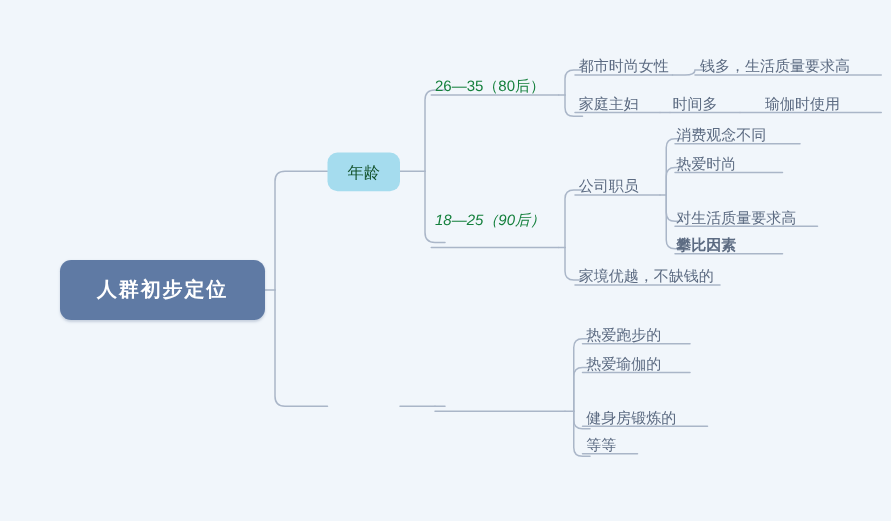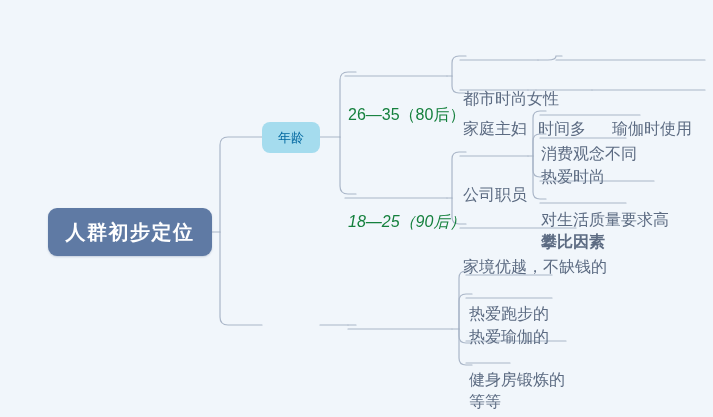--- a/index.html
+++ b/index.html
@@ -31,38 +31,37 @@
     box-sizing: border-box;
     display: flex;
     align-items: center;
     justify-content: center;
     white-space: nowrap;
   }
   .root-node {
     background: #5f7aa4;
     color: #ffffff;
     border-radius: 9px;
-    font-size: 20px;
+    font-size: 16px;
     font-weight: bold;
     letter-spacing: 1.5px;
     box-shadow: 0 1px 2px rgba(70,95,135,0.25);
   }
   .branch-node {
     background: #a5dcee;
-    color: #0369a1;
+    color: #14532d;
     border-radius: 8px;
     font-size: 13px;
   }
   .leaf {
     position: absolute;
     white-space: nowrap;
     color: #5c6b82;
-    font-size: 16px;
+    font-size: 12px;
     line-height: 14px;
-    margin-top: 46px;
   }
   .leaf-l3 { color: #15803d; }
   .leaf-l4 { color: #5c6b82; }
 </style>
 </head>
 <body>
 
 <div id="canvas">
 
   <svg id="wires" viewBox="0 0 713 417" width="713" height="417" fill="none">
@@ -143,20 +142,21 @@
     <span>年龄</span>
   </div>
 
 
   <div class="leaf leaf-l3" style="left:348px; top:62px;">26—35（80后）</div>
 
   <div class="leaf leaf-l3" style="left:348px; top:169px;font-style:italic;">18—25（90后）</div>
 
   <div class="leaf leaf-l4" style="left:463px; top:46px;">都市时尚女性</div>
 
+  <div class="leaf leaf-l4" style="left:560px; top:46px;">钱多，生活质量要求高</div>
 
   <div class="leaf leaf-l4" style="left:463px; top:76px;">家庭主妇</div>
 
   <div class="leaf leaf-l4" style="left:538px; top:76px;">时间多</div>
 
   <div class="leaf leaf-l4" style="left:612px; top:76px;">瑜伽时使用</div>
 
   <div class="leaf leaf-l4" style="left:463px; top:142px;">公司职员</div>
 
   <div class="leaf leaf-l4" style="left:541px; top:101px;">消费观念不同</div>

